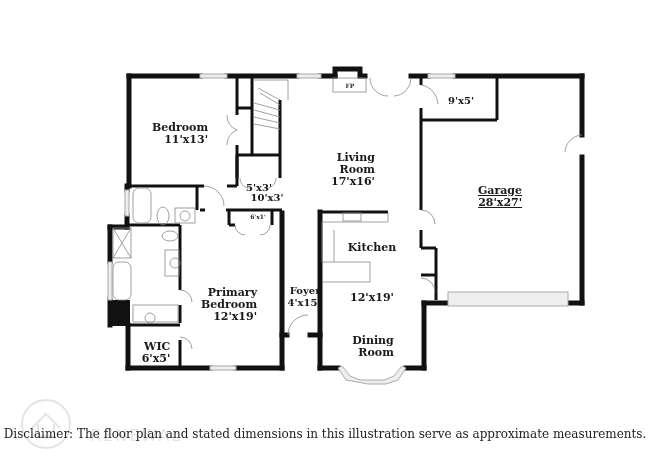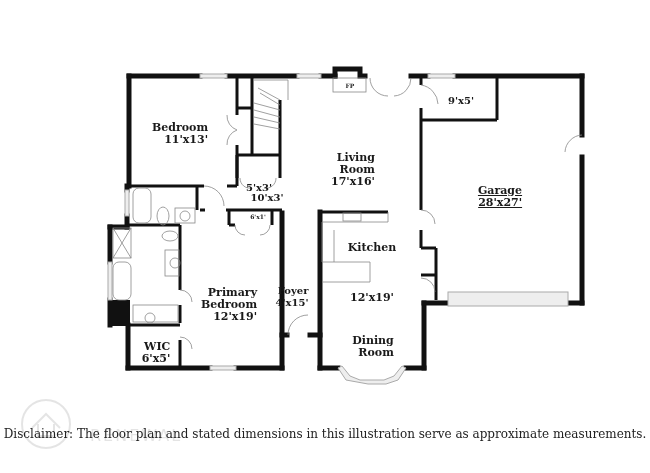--- a/index.html
+++ b/index.html
@@ -170,21 +170,21 @@
   <div>28'x27'</div>
 </div>
 <div class="lbl tiny" style="left:258px; top:213px;">
   <div>6'x1'</div>
 </div>
 <div class="lbl" style="left:229px; top:287px;">
   <div>Primary</div>
   <div>Bedroom</div>
   <div>12'x19'</div>
 </div>
-<div class="lbl small" style="left:292px; top:285px;">
+<div class="lbl small" style="left:300px; top:285px;padding-left:8px;">
   <div>Foyer</div>
   <div>4'x15'</div>
 </div>
 <div class="lbl" style="left:372px; top:242px;">
   <div>Kitchen</div>
 </div>
 <div class="lbl" style="left:372px; top:292px;">
   <div>12'x19'</div>
 </div>
 <div class="lbl" style="left:373px; top:335px;">

